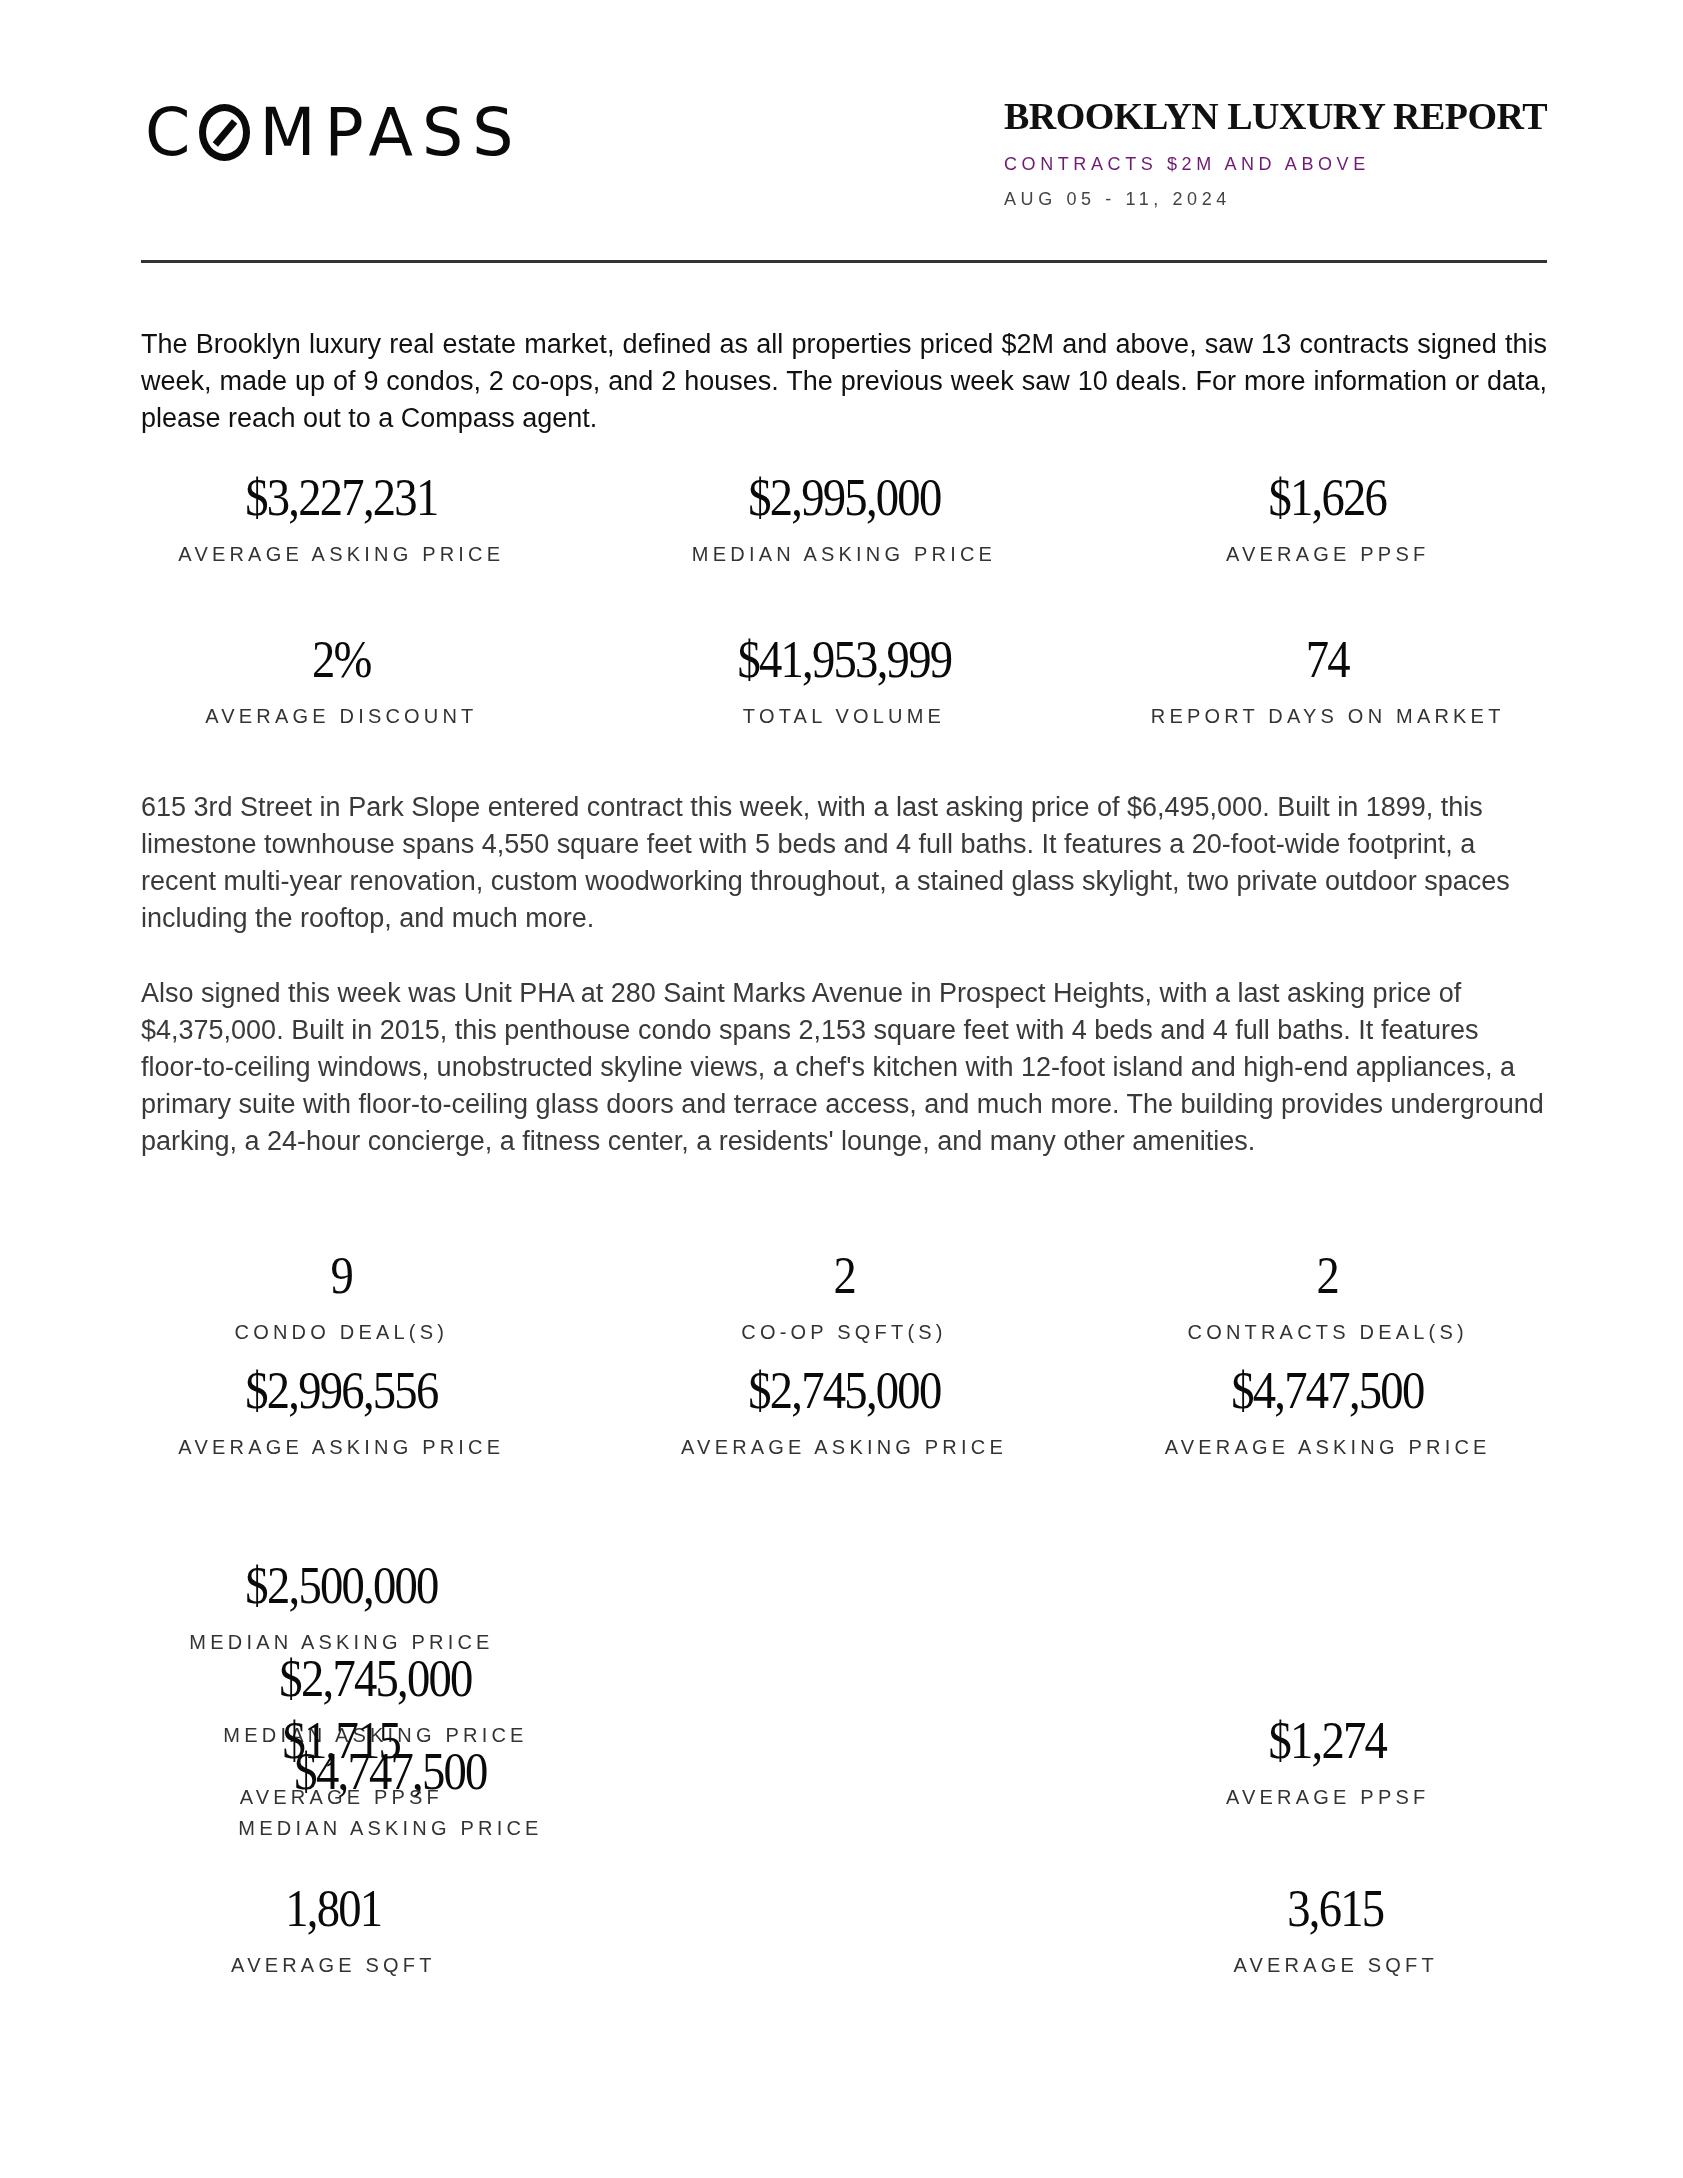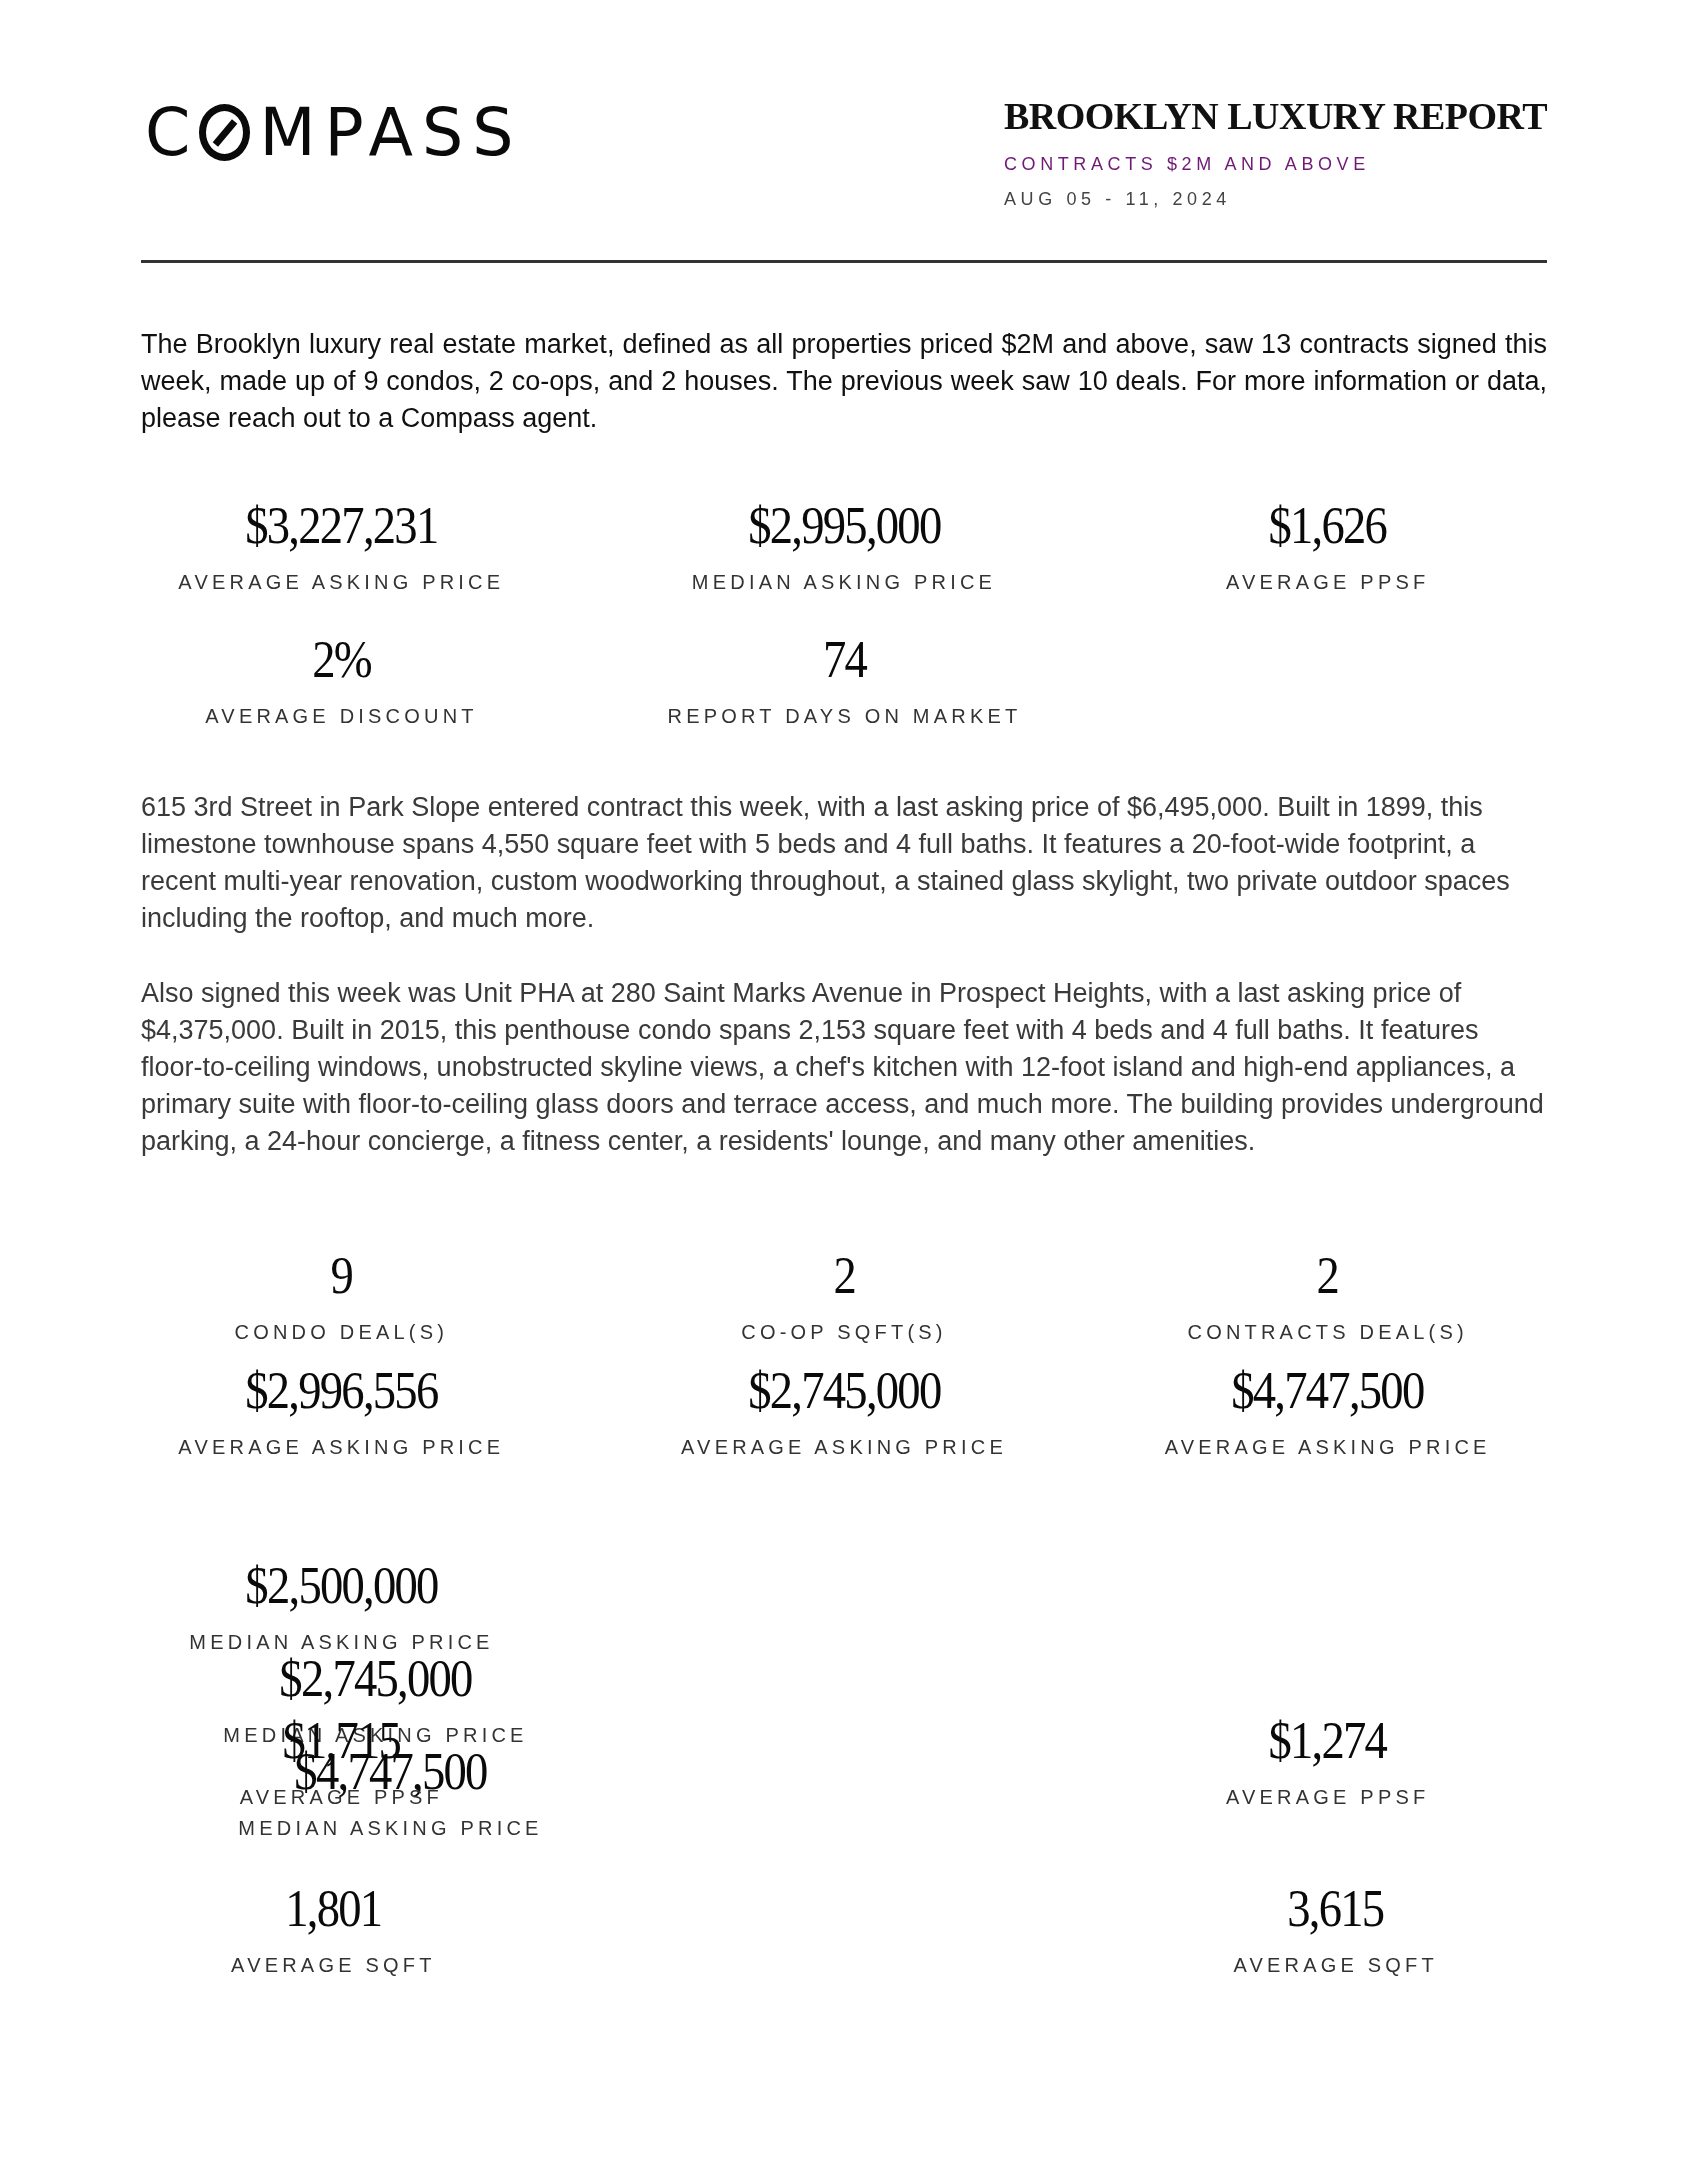--- a/index.html
+++ b/index.html
@@ -186,39 +186,43 @@
       <h1 class="report-title">BROOKLYN LUXURY REPORT</h1>
       <div class="report-sub">CONTRACTS $2M AND ABOVE</div>
       <div class="report-date">AUG 05 - 11, 2024</div>
     </div>
 
     <div class="rule"></div>
   </div>
 
   <p class="para intro">The Brooklyn luxury real estate market, defined as all properties priced $2M and above, saw 13 contracts signed this week, made up of 9 condos, 2 co-ops, and 2 houses. The previous week saw 10 deals. For more information or data, please reach out to a Compass agent.</p>
 
-  <div class="stat-row" style="top:499px;">
+  <div class="stat-row" style="top:471px;justify-content:flex-end;">
     <div class="stat">
       <div class="stat-value">$3,227,231</div>
       <div class="stat-label">AVERAGE ASKING PRICE</div>
     </div>
     <div class="stat">
       <div class="stat-value">$2,995,000</div>
       <div class="stat-label">MEDIAN ASKING PRICE</div>
     </div>
     <div class="stat">
       <div class="stat-value">$1,626</div>
       <div class="stat-label">AVERAGE PPSF</div>
     </div>
   </div>
 
   <div class="stat-row" style="top:633px;">
     <div class="stat">
       <div class="stat-value">2%</div>
       <div class="stat-label">AVERAGE DISCOUNT</div>
+    </div>
+    <div class="stat">
+      <div class="stat-value">$41,953,999</div>
+      <div class="stat-label">TOTAL VOLUME</div>
     </div>
     <div class="stat">
       <div class="stat-value">74</div>
       <div class="stat-label">REPORT DAYS ON MARKET</div>
     </div>
   </div>
 
   <p class="para desc1">615 3rd Street in Park Slope entered contract this week, with a last asking price of $6,495,000. Built in 1899, this limestone townhouse spans 4,550 square feet with 5 beds and 4 full baths. It features a 20-foot-wide footprint, a recent multi-year renovation, custom woodworking throughout, a stained glass skylight, two private outdoor spaces including the rooftop, and much more.</p>
   <p class="para desc2">Also signed this week was Unit PHA at 280 Saint Marks Avenue in Prospect Heights, with a last asking price of $4,375,000. Built in 2015, this penthouse condo spans 2,153 square feet with 4 beds and 4 full baths. It features floor-to-ceiling windows, unobstructed skyline views, a chef's kitchen with 12-foot island and high-end appliances, a primary suite with floor-to-ceiling glass doors and terrace access, and much more. The building provides underground parking, a 24-hour concierge, a fitness center, a residents' lounge, and many other amenities.</p>
 

